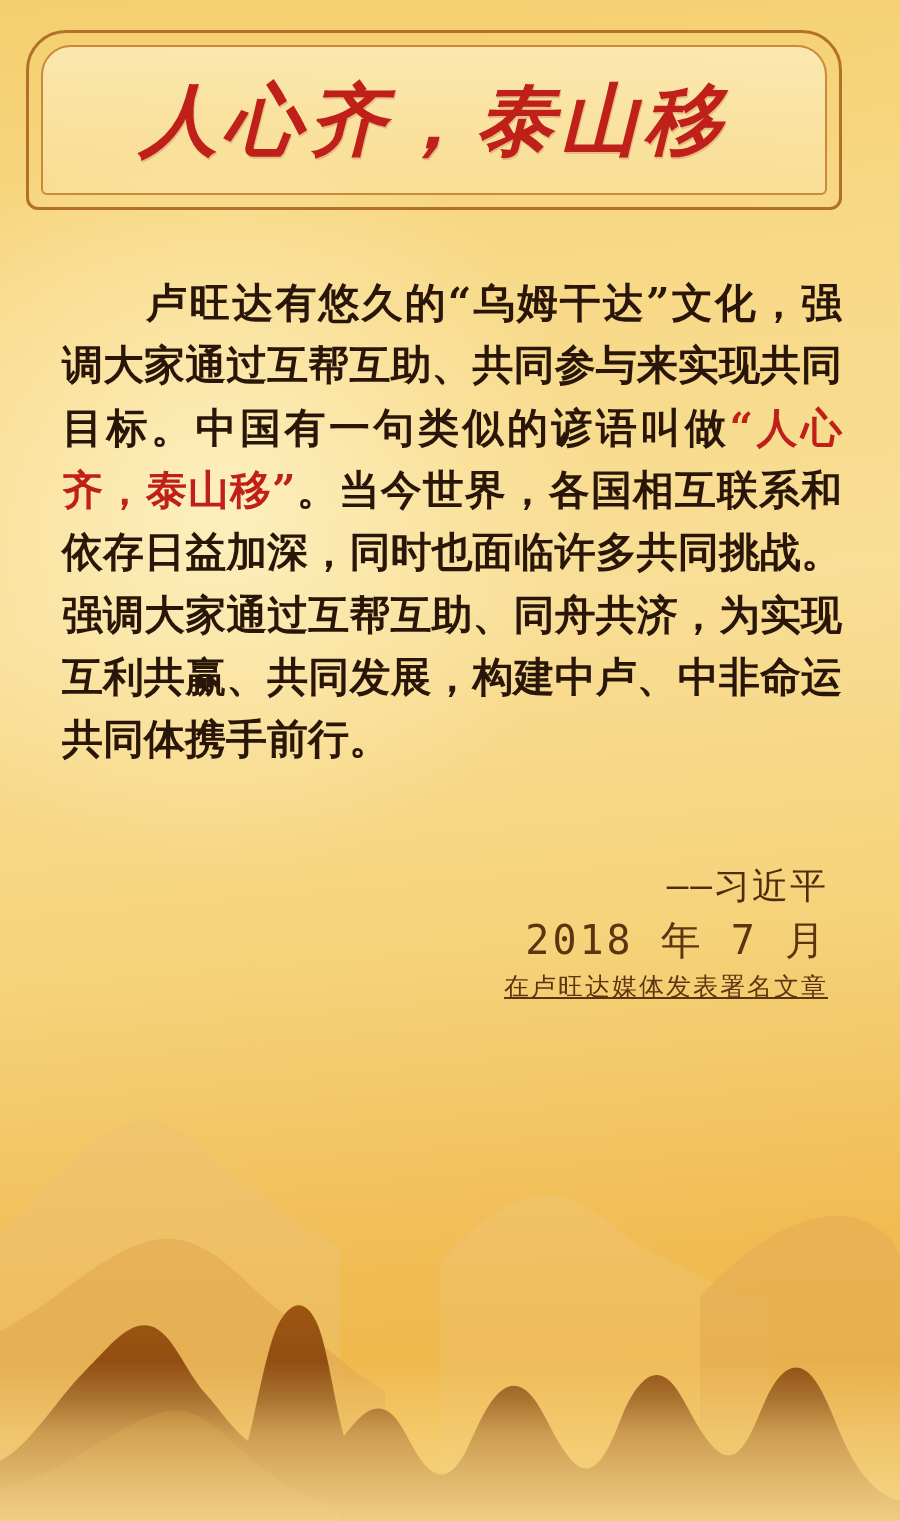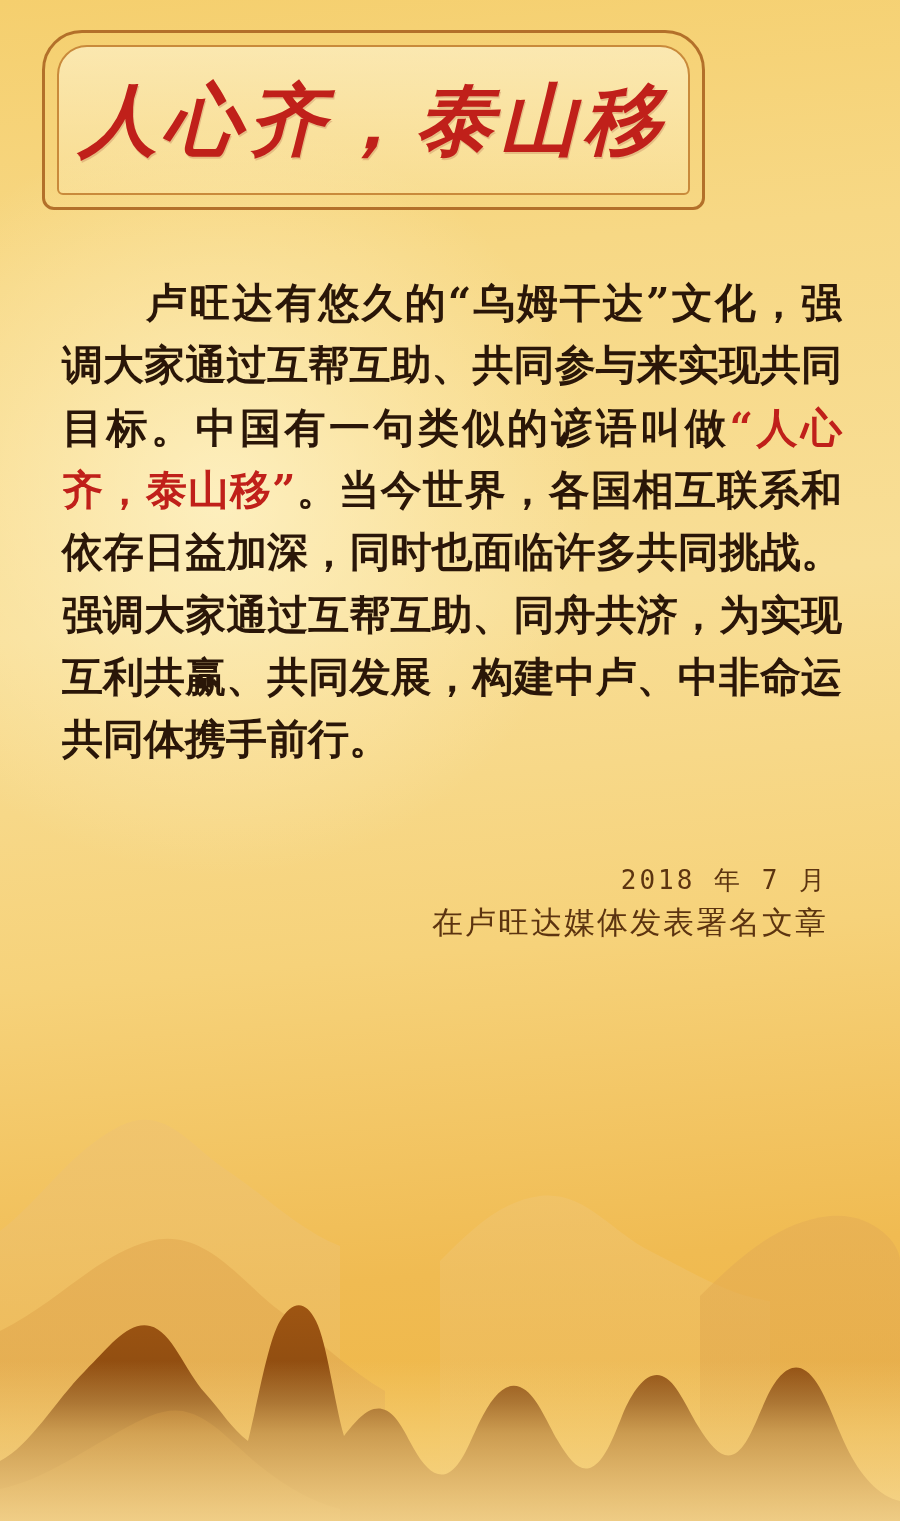--- a/index.html
+++ b/index.html
@@ -28,23 +28,23 @@
     top: 120px;
     width: 760px;
     height: 760px;
     background: radial-gradient(circle at 50% 50%, rgba(255,245,205,0.75) 0%, rgba(255,240,190,0.35) 42%, rgba(255,235,180,0) 70%);
     pointer-events: none;
   }
 
   
   .title-frame {
     position: absolute;
-    left: 42px;
+    left: 26px;
     top: 30px;
-    width: 663px;
+    width: 816px;
     height: 180px;
     border: 3px solid #b3702a;
     border-radius: 40px 40px 12px 12px;
     box-sizing: border-box;
   }
   .title-frame-inner {
     position: absolute;
     left: 12px;
     top: 12px;
     right: 12px;
@@ -99,31 +99,32 @@
     color: #5c3410;
     font-family: "DejaVu Sans Mono", "Liberation Mono", monospace;
   }
   .attr-name {
     font-size: 36px;
     line-height: 1.35;
     letter-spacing: 2px;
     color: #4e2c0c;
   }
   .attr-date {
-    font-size: 26px;
+    font-size: 40px;
     line-height: 1.45;
     letter-spacing: 3px;
     color: #5c3410;
     text-align: right;
   }
   .attr-source {
-    font-size: 31px;
+    font-size: 25px;
     line-height: 1.45;
     letter-spacing: 2px;
     color: #5c3410;
+    text-decoration: underline;
   }
 
   
   .scenery {
     position: absolute;
     left: 0;
     bottom: 0;
     width: 900px;
     height: 620px;
   }
@@ -209,17 +210,18 @@
     <div class="title-frame-inner">
       <div class="title-text">人心齐，泰山移</div>
     </div>
   </div>
 
   <div class="quote">
     <span class="indent"></span><span>卢旺达有悠久的“乌姆干达”文化，强调大家通过互帮互助、共同参与来实现共同目标。中国有一句类似的谚语叫做</span><span class="hl">“人心齐，泰山移”</span><span>。当今世界，各国相互联系和依存日益加深，同时也面临许多共同挑战。强调大家通过互帮互助、同舟共济，为实现互利共赢、共同发展，构建中卢、中非命运共同体携手前行。</span>
   </div>
 
   <div class="attribution">
+    <div class="attr-name">——习近平</div>
     <div class="attr-date">2018 年 7 月</div>
     <div class="attr-source">在卢旺达媒体发表署名文章</div>
   </div>
 
 </div>
 
 </body></html>

